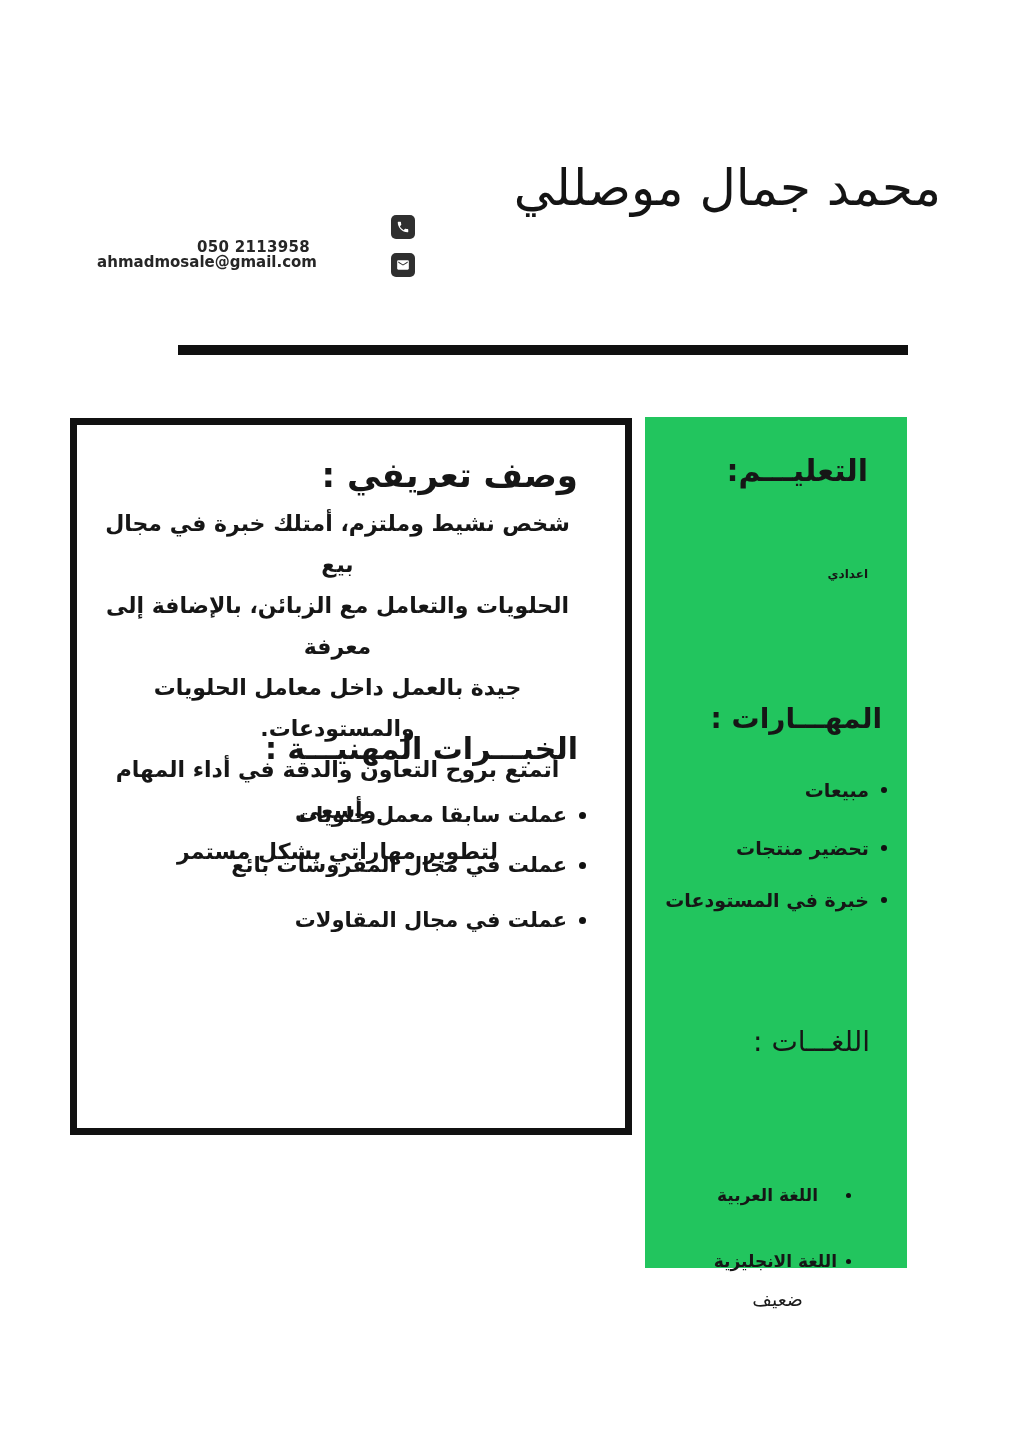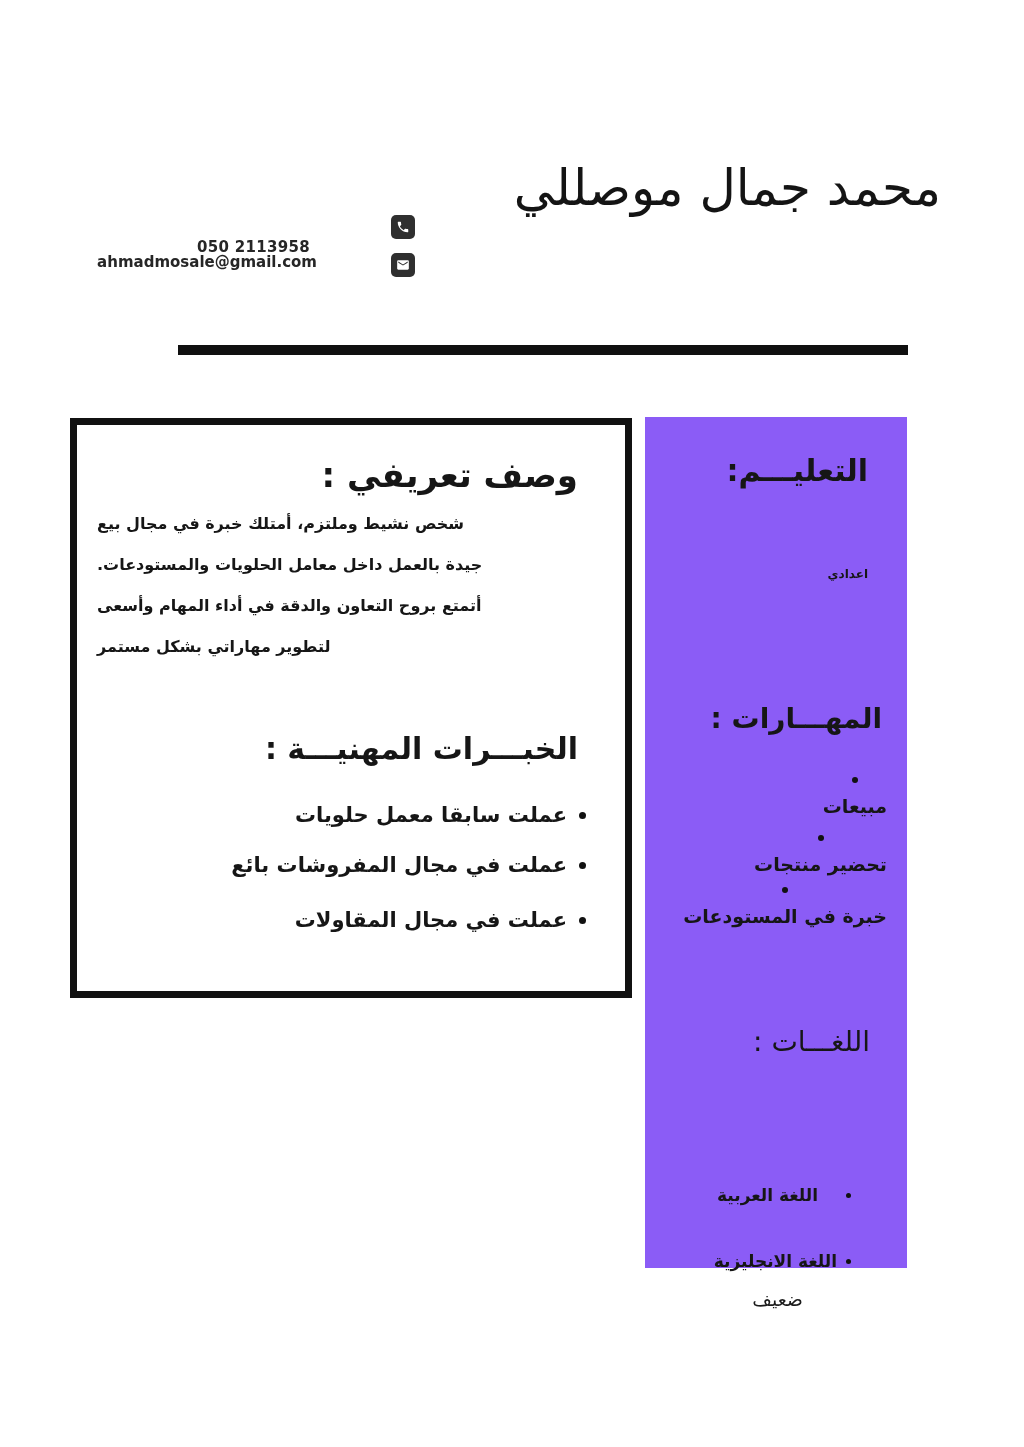--- a/index.html
+++ b/index.html
@@ -23,55 +23,55 @@
   .cicon{
     position:absolute;width:24px;height:24px;background:#2f2f2f;border-radius:5px;
     display:flex;align-items:center;justify-content:center;
   }
   .cicon svg{width:14px;height:14px;fill:#ffffff;}
   .icon-phone{left:391px;top:215px;}
   .icon-email{left:391px;top:253px;}
   .divider{position:absolute;left:178px;top:345px;width:730px;height:10px;background:#101010;}
   
   .main-box{
-    position:absolute;left:70px;top:418px;width:562px;height:580px;
+    position:absolute;left:70px;top:418px;width:562px;height:717px;
     border:7px solid #111111;background:#ffffff;box-sizing:border-box;direction:rtl;
   }
   .profile-title{
     position:absolute;top:30px;right:47px;font-size:34px;font-weight:bold;
     white-space:nowrap;line-height:1.2;
   }
   .profile-para{
-    position:absolute;top:78px;right:47px;left:20px;text-align:left;
-    font-size:16px;font-weight:bold;line-height:41px;
+    position:absolute;top:78px;right:47px;left:20px;text-align:center;
+    font-size:22px;font-weight:bold;line-height:41px;
   }
   .exp-title{
     position:absolute;top:306px;right:47px;font-size:30px;font-weight:bold;
     white-space:nowrap;line-height:1.2;
   }
   .brow{
     position:absolute;display:flex;direction:rtl;align-items:center;
     font-weight:bold;white-space:nowrap;
   }
   .exp-row{right:39px;gap:12px;font-size:21px;height:30px;}
   .exp-row-0{top:375px;}
   .exp-row-1{top:425px;}
   .exp-row-2{top:480px;}
   .dot{width:7px;height:7px;background:#111;border-radius:50%;flex:0 0 auto;}
   .dot.sm{width:6px;height:6px;}
   .dot.xs{width:5px;height:5px;}
   
   .sidebar{
     position:absolute;left:645px;top:417px;width:262px;height:851px;
-    background:#8b5cf6;direction:rtl;
+    background:#22c55e;direction:rtl;
   }
   .edu-title{position:absolute;top:36px;right:39px;font-size:30px;font-weight:bold;white-space:nowrap;line-height:1.2;}
   .edu-value{position:absolute;top:150px;right:39px;font-size:12px;font-weight:bold;white-space:nowrap;}
   .skills-title{position:absolute;top:285px;right:25px;font-size:28px;font-weight:bold;white-space:nowrap;line-height:1.2;}
-  .skill-row{right:20px;gap:12px;font-size:19px;height:26px;flex-direction:column;}
+  .skill-row{right:20px;gap:12px;font-size:19px;height:26px;}
   .skill-row-0{top:360px;}
   .skill-row-1{top:418px;}
   .skill-row-2{top:470px;}
   .langs-title{position:absolute;top:608px;right:37px;font-size:28px;font-weight:normal;white-space:nowrap;line-height:1.2;}
   .lang-row{right:56px;gap:9px;font-size:17px;height:24px;}
   .lang-row-0{top:766px;gap:28px;}
   .lang-row-1{top:832px;}
   .level{
     position:absolute;top:1288px;right:221px;font-size:19px;font-weight:normal;
     direction:rtl;white-space:nowrap;color:#1b1b1b;
@@ -97,20 +97,21 @@
         <path d="M20 4H4c-1.1 0-1.99.9-1.99 2L2 18c0 1.1.9 2 2 2h16c1.1 0 2-.9 2-2V6c0-1.1-.9-2-2-2zm0 4l-8 5-8-5V6l8 5 8-5v2z"></path>
       </svg>
   </div>
 
   <div class="divider"></div>
 
   <section class="main-box">
     <h2 class="profile-title" style="margin:0">وصف تعريفي :</h2>
     <div class="profile-para">
       <div>شخص نشيط وملتزم، أمتلك خبرة في مجال بيع</div>
+      <div>الحلويات والتعامل مع الزبائن، بالإضافة إلى معرفة</div>
       <div>جيدة بالعمل داخل معامل الحلويات والمستودعات.</div>
       <div>أتمتع بروح التعاون والدقة في أداء المهام وأسعى</div>
       <div>لتطوير مهاراتي بشكل مستمر</div>
     </div>
 
     <h2 class="exp-title" style="margin:0">الخبـــرات المهنيـــة :</h2>
 
     <div class="brow exp-row exp-row-0">
       <span class="dot"></span>
       <span>عملت سابقا معمل حلويات</span>

